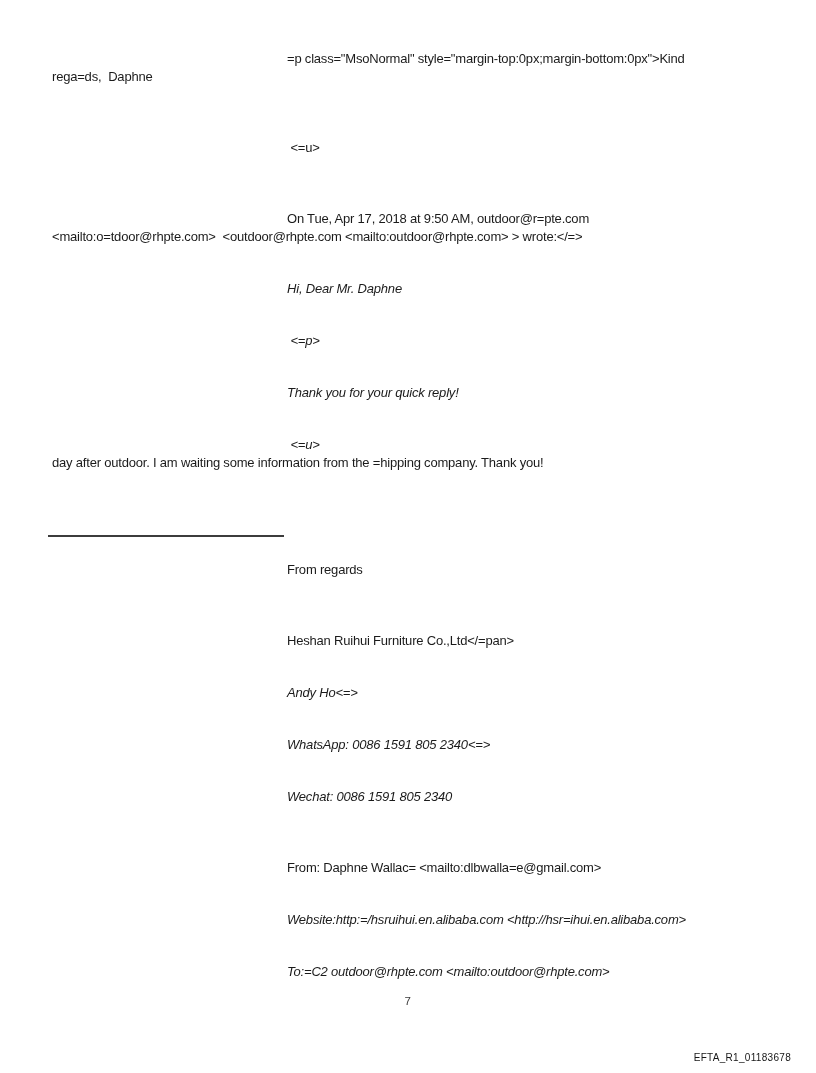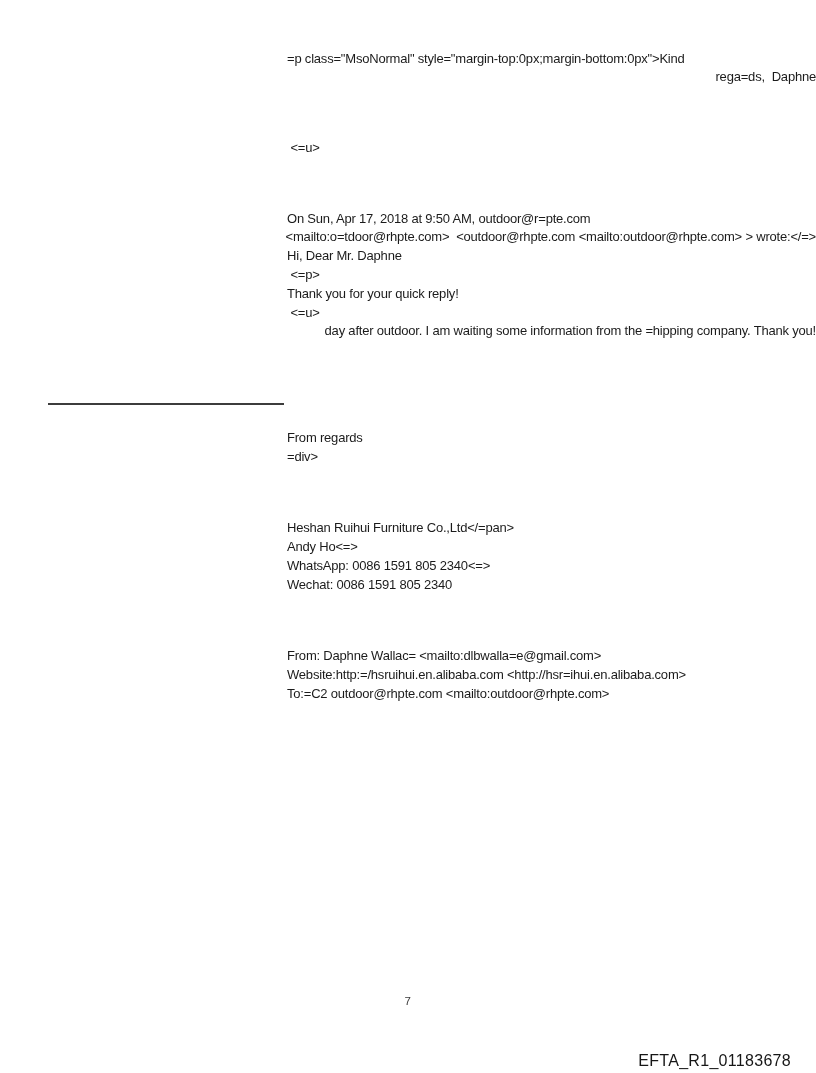--- a/index.html
+++ b/index.html
@@ -25,26 +25,26 @@
     box-sizing: content-box;
   }
   .line {
     font-size: 13px;
     line-height: 18px;
     letter-spacing: -0.2px;
     white-space: pre;
     color: #1b1b1b;
   }
   .hang  { margin-left: 239px; }
-  .flush { margin-left: 12px; text-align: right; }
+  .flush { margin-left: 4px; }
 
   
   .g-first    { margin-top: 0; }
   .g-cont     { margin-top: 0; }
-  .g-para     { margin-top: 1px; }
+  .g-para     { margin-top: 34px; font-style: italic; }
   .g-wide     { margin-top: 53px; }
   .g-aftersep { margin-top: 24px; }
 
   .sep {
     margin-top: 63px;
     width: 236px;
     height: 0;
     border-top: 2px solid #3c3c3c;
   }
 
@@ -55,43 +55,42 @@
     width: 816px;
     text-align: center;
     font-size: 11.5px;
     color: #3a3a3a;
     letter-spacing: 0.5px;
   }
   .bates {
     position: absolute;
     top: 1052px;
     right: 25px;
-    font-size: 16px;
+    font-size: 10px;
     color: #161616;
     letter-spacing: 0.3px;
   }
 </style>
 </head>
 <body>
 
 <div class="page">
   <div class="doc">
       <div class="line hang g-first">=p class="MsoNormal" style="margin-top:0px;margin-bottom:0px"&gt;Kind</div>
       <div class="line flush g-cont">rega=ds,  Daphne</div>
       <div class="line hang g-wide"> &lt;=u&gt;</div>
-      <div class="line hang g-wide">On Sun, Apr 17, 2018 at 9:50 AM, outdoor@r=pte.com</div>
+      <div class="line hang g-wide">On Tue, Apr 17, 2018 at 9:50 AM, outdoor@r=pte.com</div>
       <div class="line flush g-cont">&lt;mailto:o=tdoor@rhpte.com&gt;  &lt;outdoor@rhpte.com &lt;mailto:outdoor@rhpte.com&gt; &gt; wrote:&lt;/=&gt;</div>
       <div class="line hang g-para">Hi, Dear Mr. Daphne</div>
       <div class="line hang g-para"> &lt;=p&gt;</div>
       <div class="line hang g-para">Thank you for your quick reply!</div>
       <div class="line hang g-para"> &lt;=u&gt;</div>
       <div class="line flush g-cont">day after outdoor. I am waiting some information from the =hipping company. Thank you!</div>
       <div class="sep"></div>
       <div class="line hang g-aftersep">From regards</div>
-      <div class="line hang g-para">=div&gt;</div>
       <div class="line hang g-wide">Heshan Ruihui Furniture Co.,Ltd&lt;/=pan&gt;</div>
       <div class="line hang g-para">Andy Ho&lt;=&gt;</div>
       <div class="line hang g-para">WhatsApp: 0086 1591 805 2340&lt;=&gt;</div>
       <div class="line hang g-para">Wechat: 0086 1591 805 2340</div>
       <div class="line hang g-wide">From: Daphne Wallac= &lt;mailto:dlbwalla=e@gmail.com&gt;</div>
       <div class="line hang g-para">Website:http:=/hsruihui.en.alibaba.com &lt;http://hsr=ihui.en.alibaba.com&gt;</div>
       <div class="line hang g-para">To:=C2 outdoor@rhpte.com &lt;mailto:outdoor@rhpte.com&gt;</div>
     </div>
   <div class="pagenum">7</div>
   <div class="bates">EFTA_R1_01183678</div>

